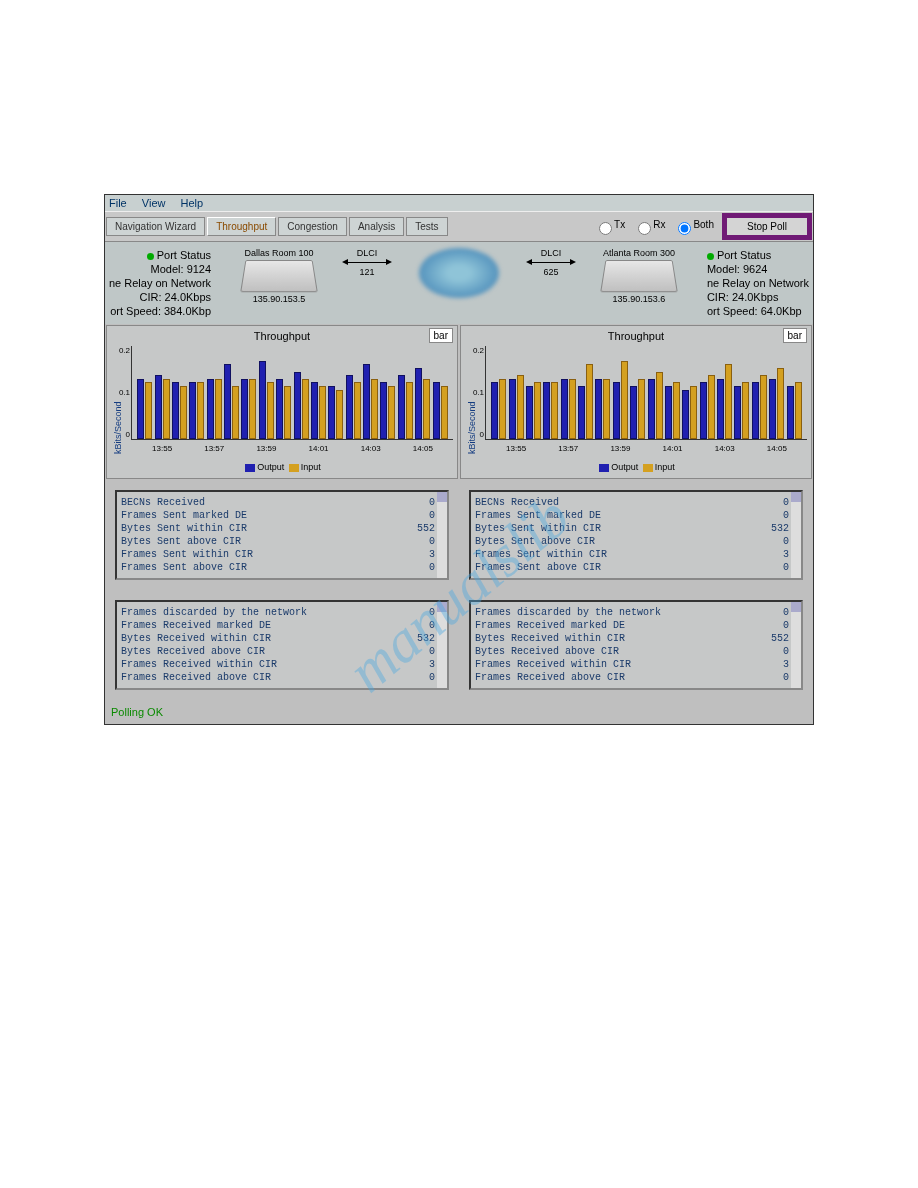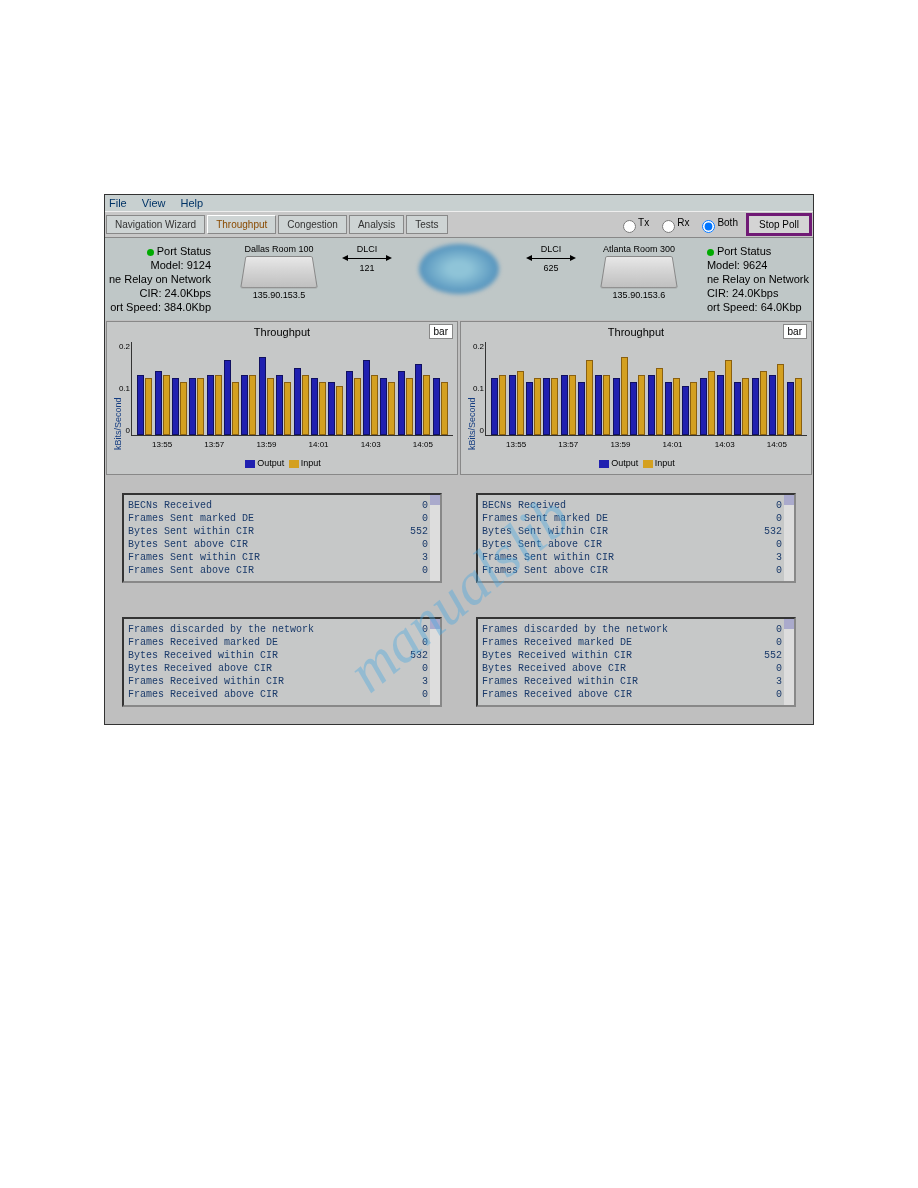--- a/index.html
+++ b/index.html
@@ -10,21 +10,21 @@
 .titlebar .title { flex:1; font-weight:bold; font-size:11px; }
 .wbtn { width:14px; height:14px; background:#ccc; border:1px solid #888; margin-left:2px; font-size:9px; text-align:center; line-height:12px; }
 .menubar { background:#c8d0d0; padding:2px 4px; color:#003366; font-size:11px; }
 .menubar span { margin-right:12px; cursor:default; }
 .toolbar { background:#c8c8c8; display:flex; align-items:center; padding:1px; border-top:1px solid #eee; border-bottom:1px solid #888; }
 .tabbtn { border:1px solid #888; background:#ced4d4; padding:3px 8px; margin-right:2px; font-size:10px; color:#333; }
 .tabbtn.active { border-top:1px solid #fff; border-left:1px solid #fff; color:#8a4a00; }
 .toolbar .spacer { flex:1; }
 .radio { margin:0 4px; display:inline-flex; align-items:flex-start; font-size:10px; }
 .radio input { margin-right:2px; }
-.stopbtn { background:#d4d4d4; border:3px solid #701a75; padding:3px 10px; margin-left:4px; font-size:10px; }
+.stopbtn { background:#d4d4d4; border:5px solid #701a75; padding:3px 20px; margin-left:4px; font-size:10px; }
 .topology { background:#bfc7c7; padding:6px 4px; display:flex; align-items:flex-start; justify-content:space-between; }
 .dev-stats { font-size:11px; text-align:right; line-height:14px; }
 .dev-stats.rgt { text-align:left; }
 .status-dot { display:inline-block; width:7px; height:7px; border-radius:50%; background:#0a0; margin-right:3px; vertical-align:middle; }
 .device { display:flex; flex-direction:column; align-items:center; font-size:9px; }
 .device-box { width:70px; height:32px; background:linear-gradient(#e8e8e8,#c0c0c0); border:1px solid #888; border-radius:2px; transform:perspective(80px) rotateX(20deg); margin-bottom:2px; }
 .cloud { width:80px; height:50px; background:radial-gradient(#8fc4d8 20%, #4a8ab8 80%); border-radius:50%; filter:blur(2px); }
 .dlci { display:flex; flex-direction:column; align-items:center; font-size:9px; }
 .arrow { width:40px; height:1px; background:#000; position:relative; margin:4px 0; }
 .arrow::before, .arrow::after { content:''; position:absolute; width:0; height:0; border-top:3px solid transparent; border-bottom:3px solid transparent; top:-3px; }
@@ -42,21 +42,21 @@
 .bars { position:absolute; left:4px; right:4px; bottom:0; top:0; display:flex; align-items:flex-end; justify-content:space-around; }
 .bargroup { display:flex; align-items:flex-end; gap:1px; }
 .bar { width:5px; background:#2020b0; border:1px solid #101060; }
 .bar.in { background:#d4a020; border-color:#8a6010; }
 .xticks { position:absolute; bottom:-14px; left:4px; right:4px; display:flex; justify-content:space-around; font-size:8px; }
 .legend { text-align:center; font-size:9px; padding:2px 0 6px 0; }
 .legend .sw { display:inline-block; width:10px; height:8px; margin:0 2px; vertical-align:middle; }
 .sw.out { background:#2020b0; }
 .sw.in { background:#d4a020; }
 .stats-row { display:flex; }
-.stats-box { flex:1; background:#c6c8c8; border:2px inset #888; margin:17px; padding:4px 12px 4px 4px; font-family:'Courier New',monospace; font-size:10px; color:#1a3a6a; position:relative; }
+.stats-box { flex:1; background:#c6c8c8; border:2px inset #888; margin:10px; padding:4px 12px 4px 4px; font-family:'Courier New',monospace; font-size:10px; color:#1a3a6a; position:relative; }
 .stats-box .line { display:flex; justify-content:space-between; line-height:13px; }
 .scrollbit { position:absolute; right:0; top:0; bottom:0; width:10px; background:#ddd; }
 .scrollbit::before { content:''; position:absolute; top:0; left:0; right:0; height:10px; background:#aac; }
 .statusbar { background:#bfbfbf; padding:6px; color:#0a8a00; font-size:11px; }
 .wm { position:absolute; left:50%; top:50%; transform:translate(-50%,-50%) rotate(-40deg); font-size:60px; color:#4aa8e0; opacity:0.4; pointer-events:none; font-style:italic; font-family:Georgia,serif; }
 </style>
 </head>
 <body>
 <div class="page">
 <div class="app">
@@ -441,16 +441,17 @@
             <span>3</span>
           </div>
           <div class="line">
             <span>Frames Received above CIR</span>
             <span>0</span>
           </div>
   <div class="scrollbit"></div>
         </div>
 </div>
 
+<div class="statusbar">Polling OK</div>
 
 </div>
 <div class="wm">manualslib</div>
 </div>
 
 </body></html>

